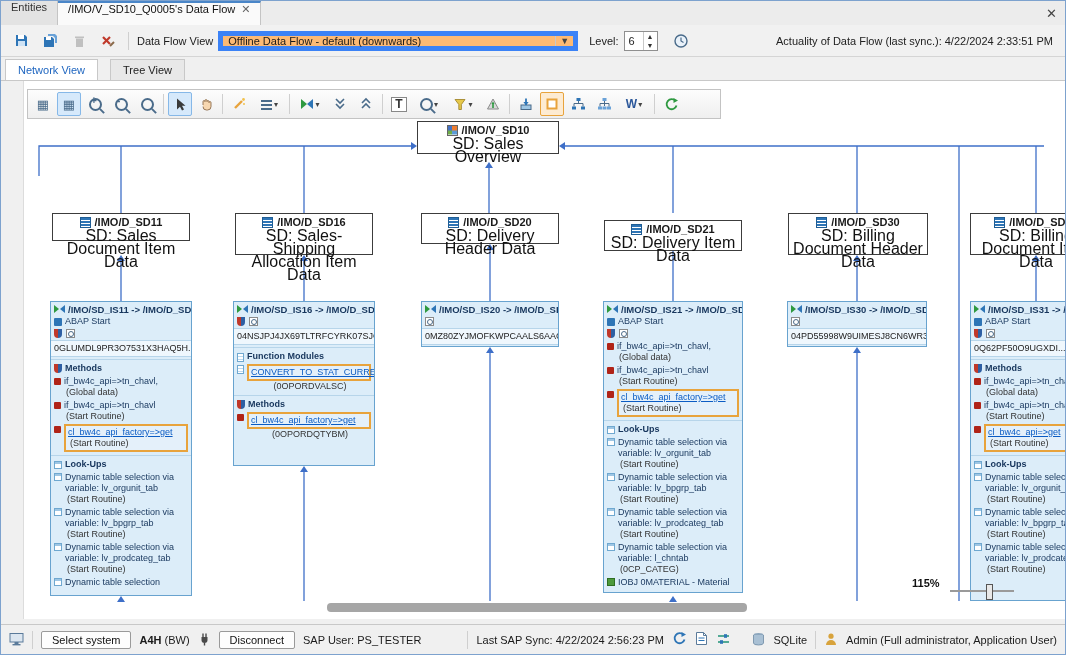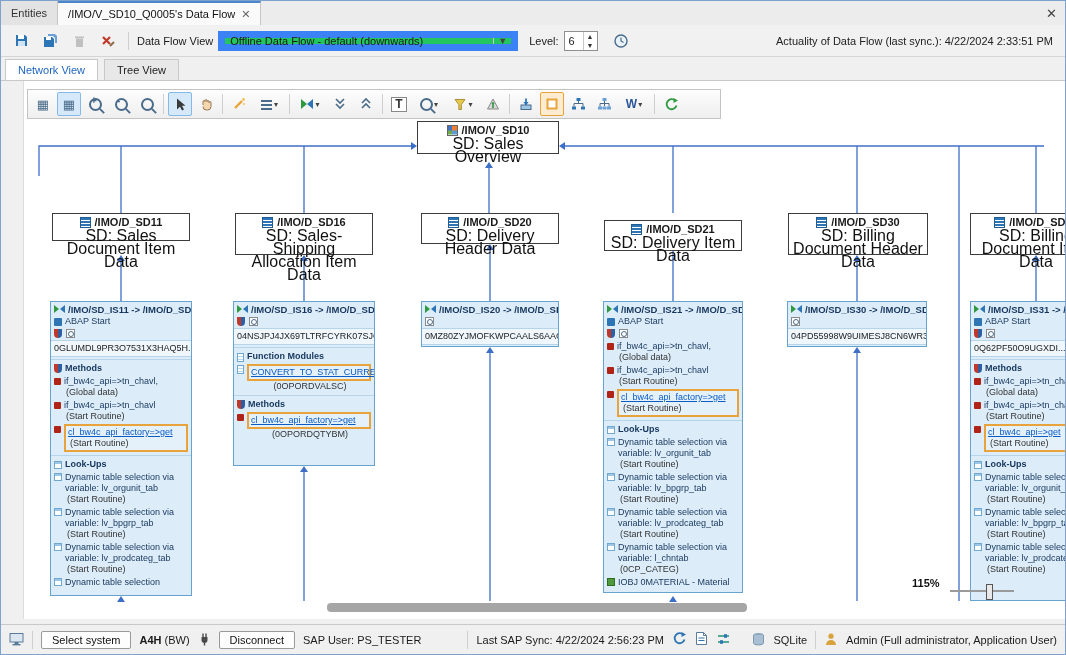--- a/index.html
+++ b/index.html
@@ -1,41 +1,41 @@
 <!DOCTYPE html>
 <html><head>
 <meta charset="utf-8">
 <style>
   html,body{margin:0;padding:0;}
   body{font-family:"Liberation Sans",sans-serif;font-size:11px;color:#1a1a1a;background:#d8d8d8;}
   .window{position:relative;width:1066px;height:655px;background:#f0f0f0;border:1px solid #7da2ce;box-sizing:border-box;overflow:hidden;}
 
   
   .tabbar{position:absolute;left:0;top:0;width:100%;height:24px;background:#ececec;border-bottom:1px solid #c4c4c4;display:flex;align-items:stretch;}
-  .doc-tab{display:flex;align-items:center;gap:6px;padding:0 10px;border-right:1px solid #c4c4c4;background:#e3e3e3;color:#333;}
+  .doc-tab{display:flex;gap:6px;padding:0 10px;border-right:1px solid #c4c4c4;background:#e3e3e3;color:#333;}
   .doc-tab.active{background:#fafafa;border-top:2px solid #4a86c8;color:#111;}
   .tab-x{color:#666;font-size:11px;cursor:default;}
   .win-close{margin-left:auto;margin-right:8px;align-self:center;color:#444;font-size:13px;}
 
   
   .toolbar{position:absolute;left:0;top:24px;width:100%;height:32px;background:#f1f1f1;border-bottom:1px solid #d5d5d5;display:flex;align-items:center;gap:5px;padding:0 8px;box-sizing:border-box;}
   .tbtn{width:22px;height:22px;display:flex;align-items:center;justify-content:center;border:1px solid transparent;border-radius:2px;}
   .tsep{width:1px;height:18px;background:#cfcfcf;margin:0 3px;}
-  .dd{display:flex;align-items:center;height:20px;width:300px;background:#22c55e;border:7px solid #3b82f6;box-sizing:border-box;}
+  .dd{display:flex;align-items:center;height:20px;width:360px;background:#fdba74;border:5px solid #3b82f6;box-sizing:border-box;}
   .dd-text{flex:1;padding:0 5px;white-space:nowrap;overflow:hidden;}
   .dd-arrow{width:17px;height:100%;display:flex;align-items:center;justify-content:center;border-left:1px solid #c8c8c8;color:#444;font-size:9px;}
   .spin{display:flex;height:20px;width:34px;background:#fff;border:1px solid #8f8f8f;box-sizing:border-box;}
   .spin-val{flex:1;display:flex;align-items:center;padding-left:4px;}
   .spin-btns{width:13px;display:flex;flex-direction:column;border-left:1px solid #c8c8c8;}
   .spin-btns span{flex:1;display:flex;align-items:center;justify-content:center;font-size:7px;color:#333;}
   .actuality{margin-left:auto;padding-right:4px;color:#222;}
 
   
   .viewtabs{position:absolute;left:0;top:56px;width:100%;height:24px;background:#f0f0f0;border-bottom:1px solid #c8c8c8;display:flex;align-items:flex-end;padding-left:4px;box-sizing:border-box;}
-  .vtab{padding:4px 12px 4px;border:1px solid #c8c8c8;border-bottom:none;background:#e8e8e8;margin-right:6px;color:#222;}
+  .vtab{padding:4px 12px 4px;border:1px solid #c8c8c8;border-bottom:none;background:#e8e8e8;margin-right:12px;color:#222;}
   .vtab.active{background:#fff;color:#1f66c0;}
 
   
   .canvas{position:absolute;left:22px;top:80px;width:1042px;height:538px;background:#fff;border-left:1px solid #dcdcdc;overflow:hidden;}
   .dtoolbar{position:absolute;left:3px;top:8px;width:694px;height:30px;border:1px solid #c3c3c3;background:linear-gradient(#fdfdfd,#efefef);display:flex;align-items:center;gap:2px;padding:0 3px;box-sizing:border-box;z-index:5;}
   .db{width:22px;height:22px;display:flex;align-items:center;justify-content:center;border:1px solid transparent;border-radius:2px;position:relative;}
   .db.pressed{background:#d6e9fb;border-color:#86b8e8;}
   .db.pressed-o{background:#fdebd2;border-color:#e8a33c;}
   .dsep{width:1px;height:20px;background:#cfcfcf;margin:0 2px;}
   .car{font-size:8px;color:#444;margin-left:1px;}

